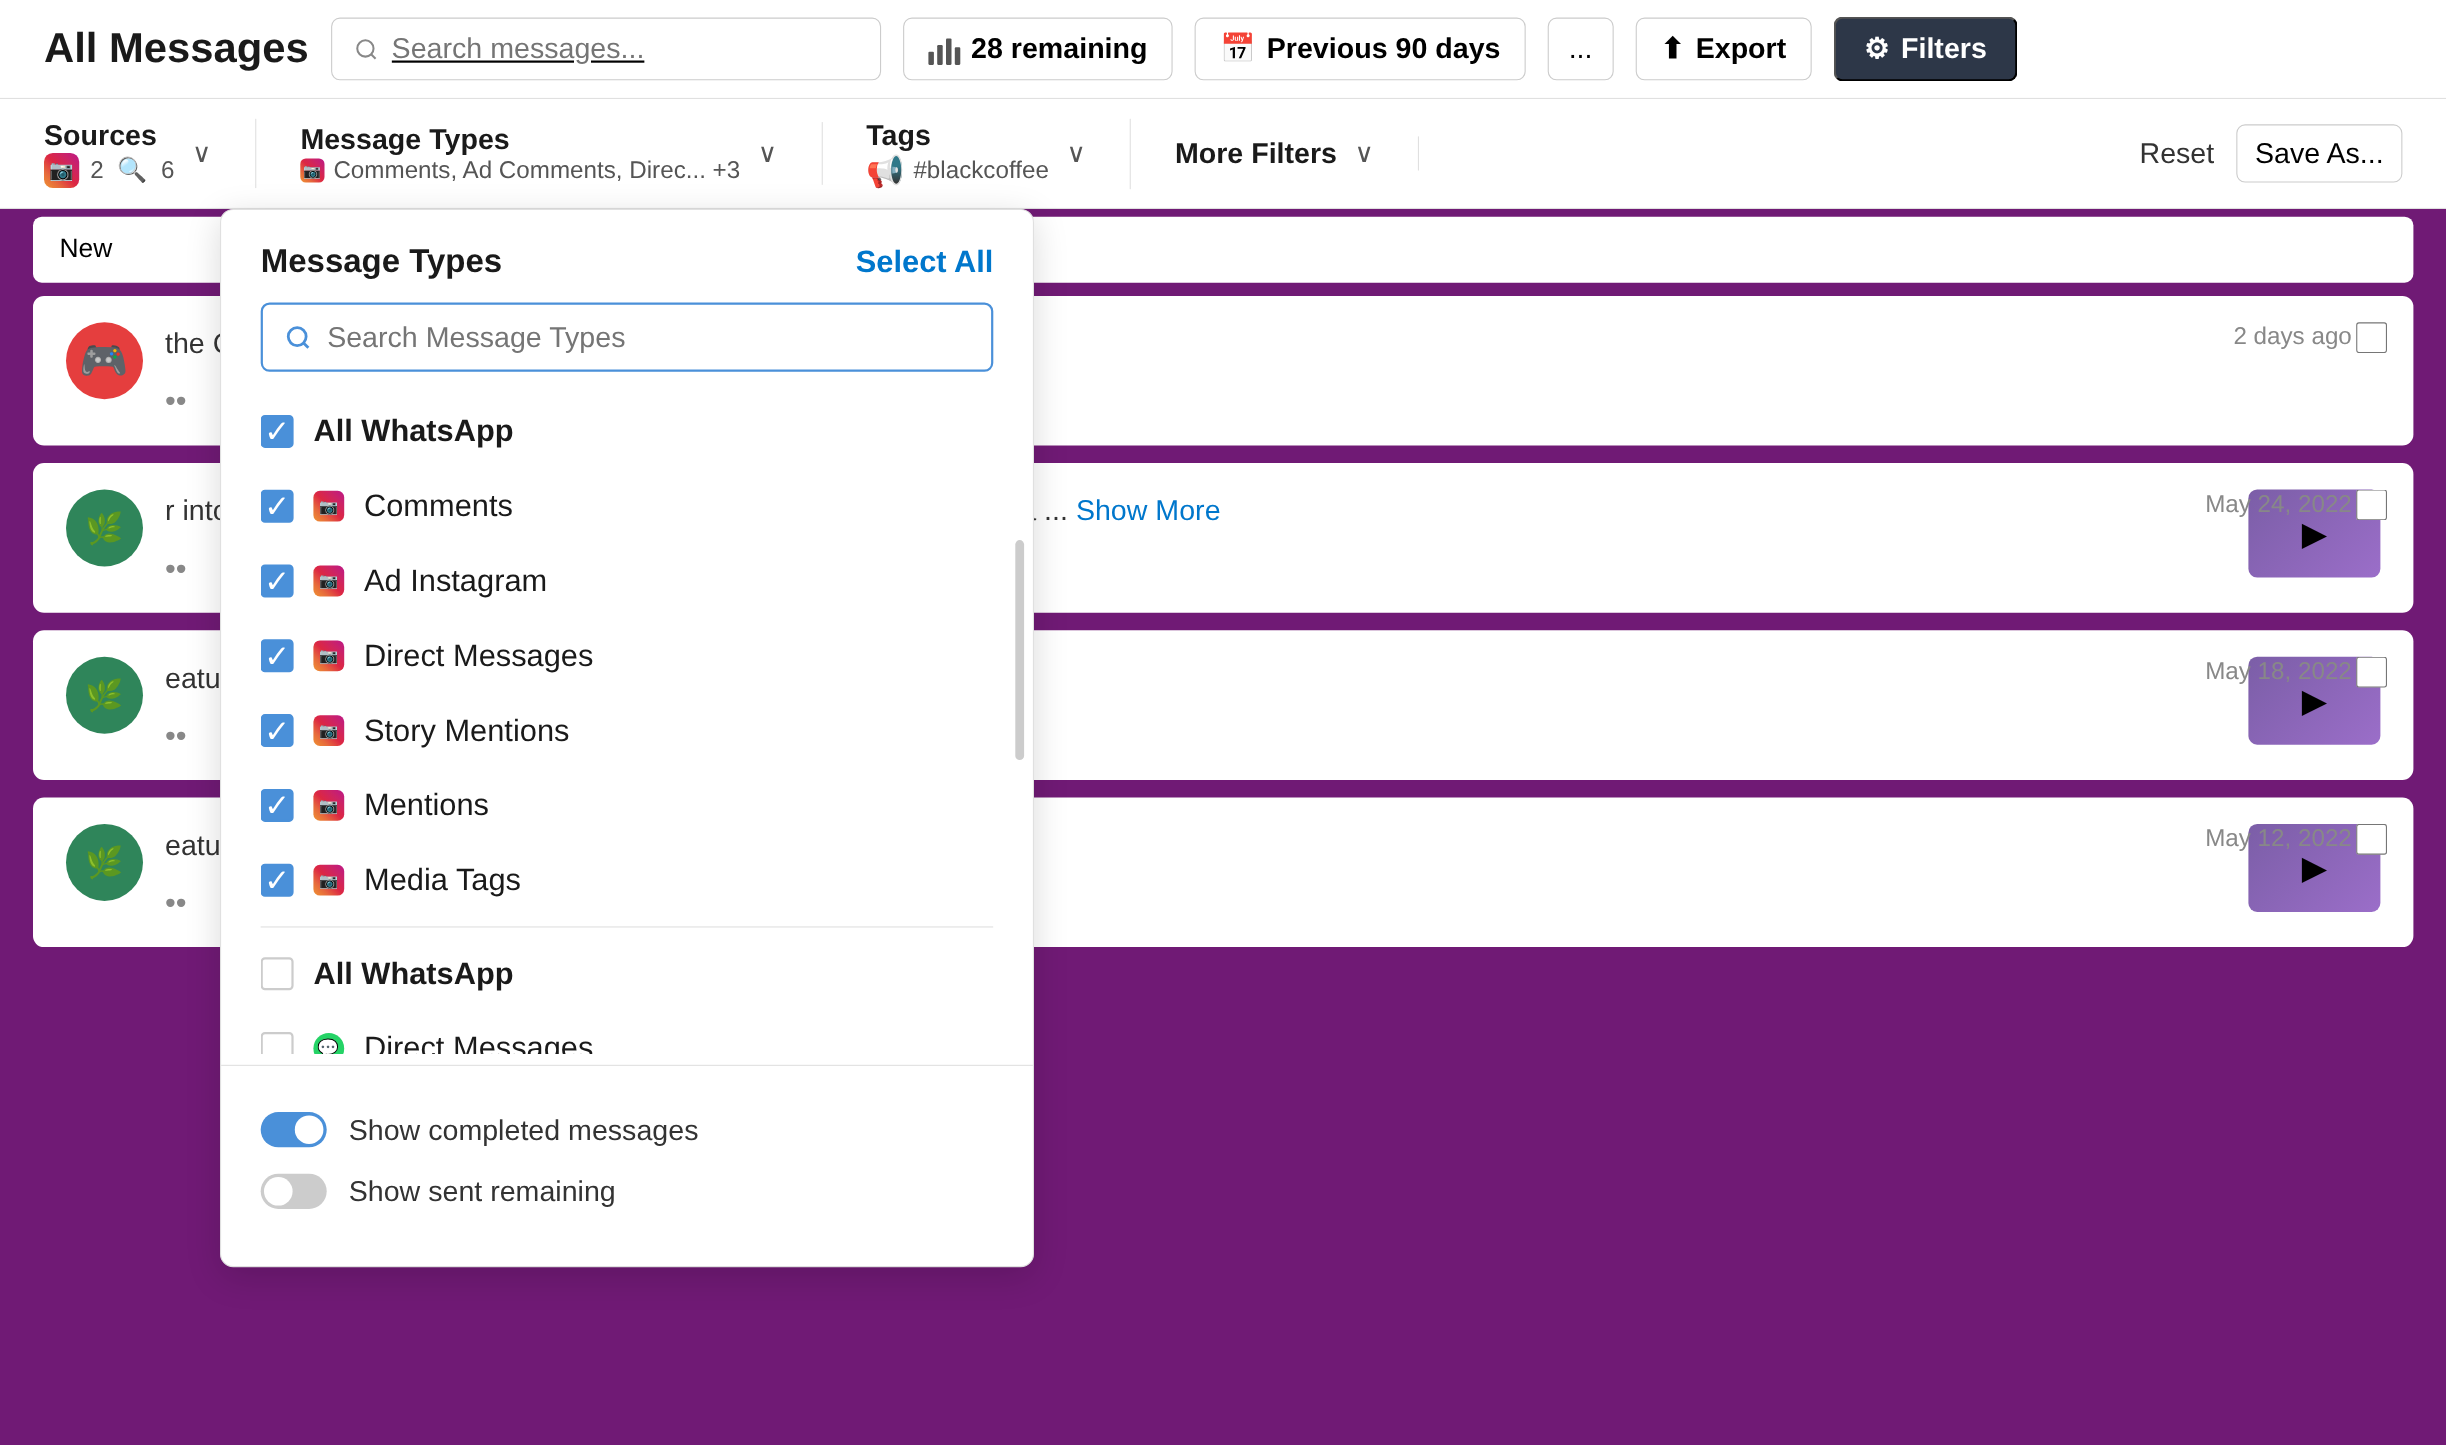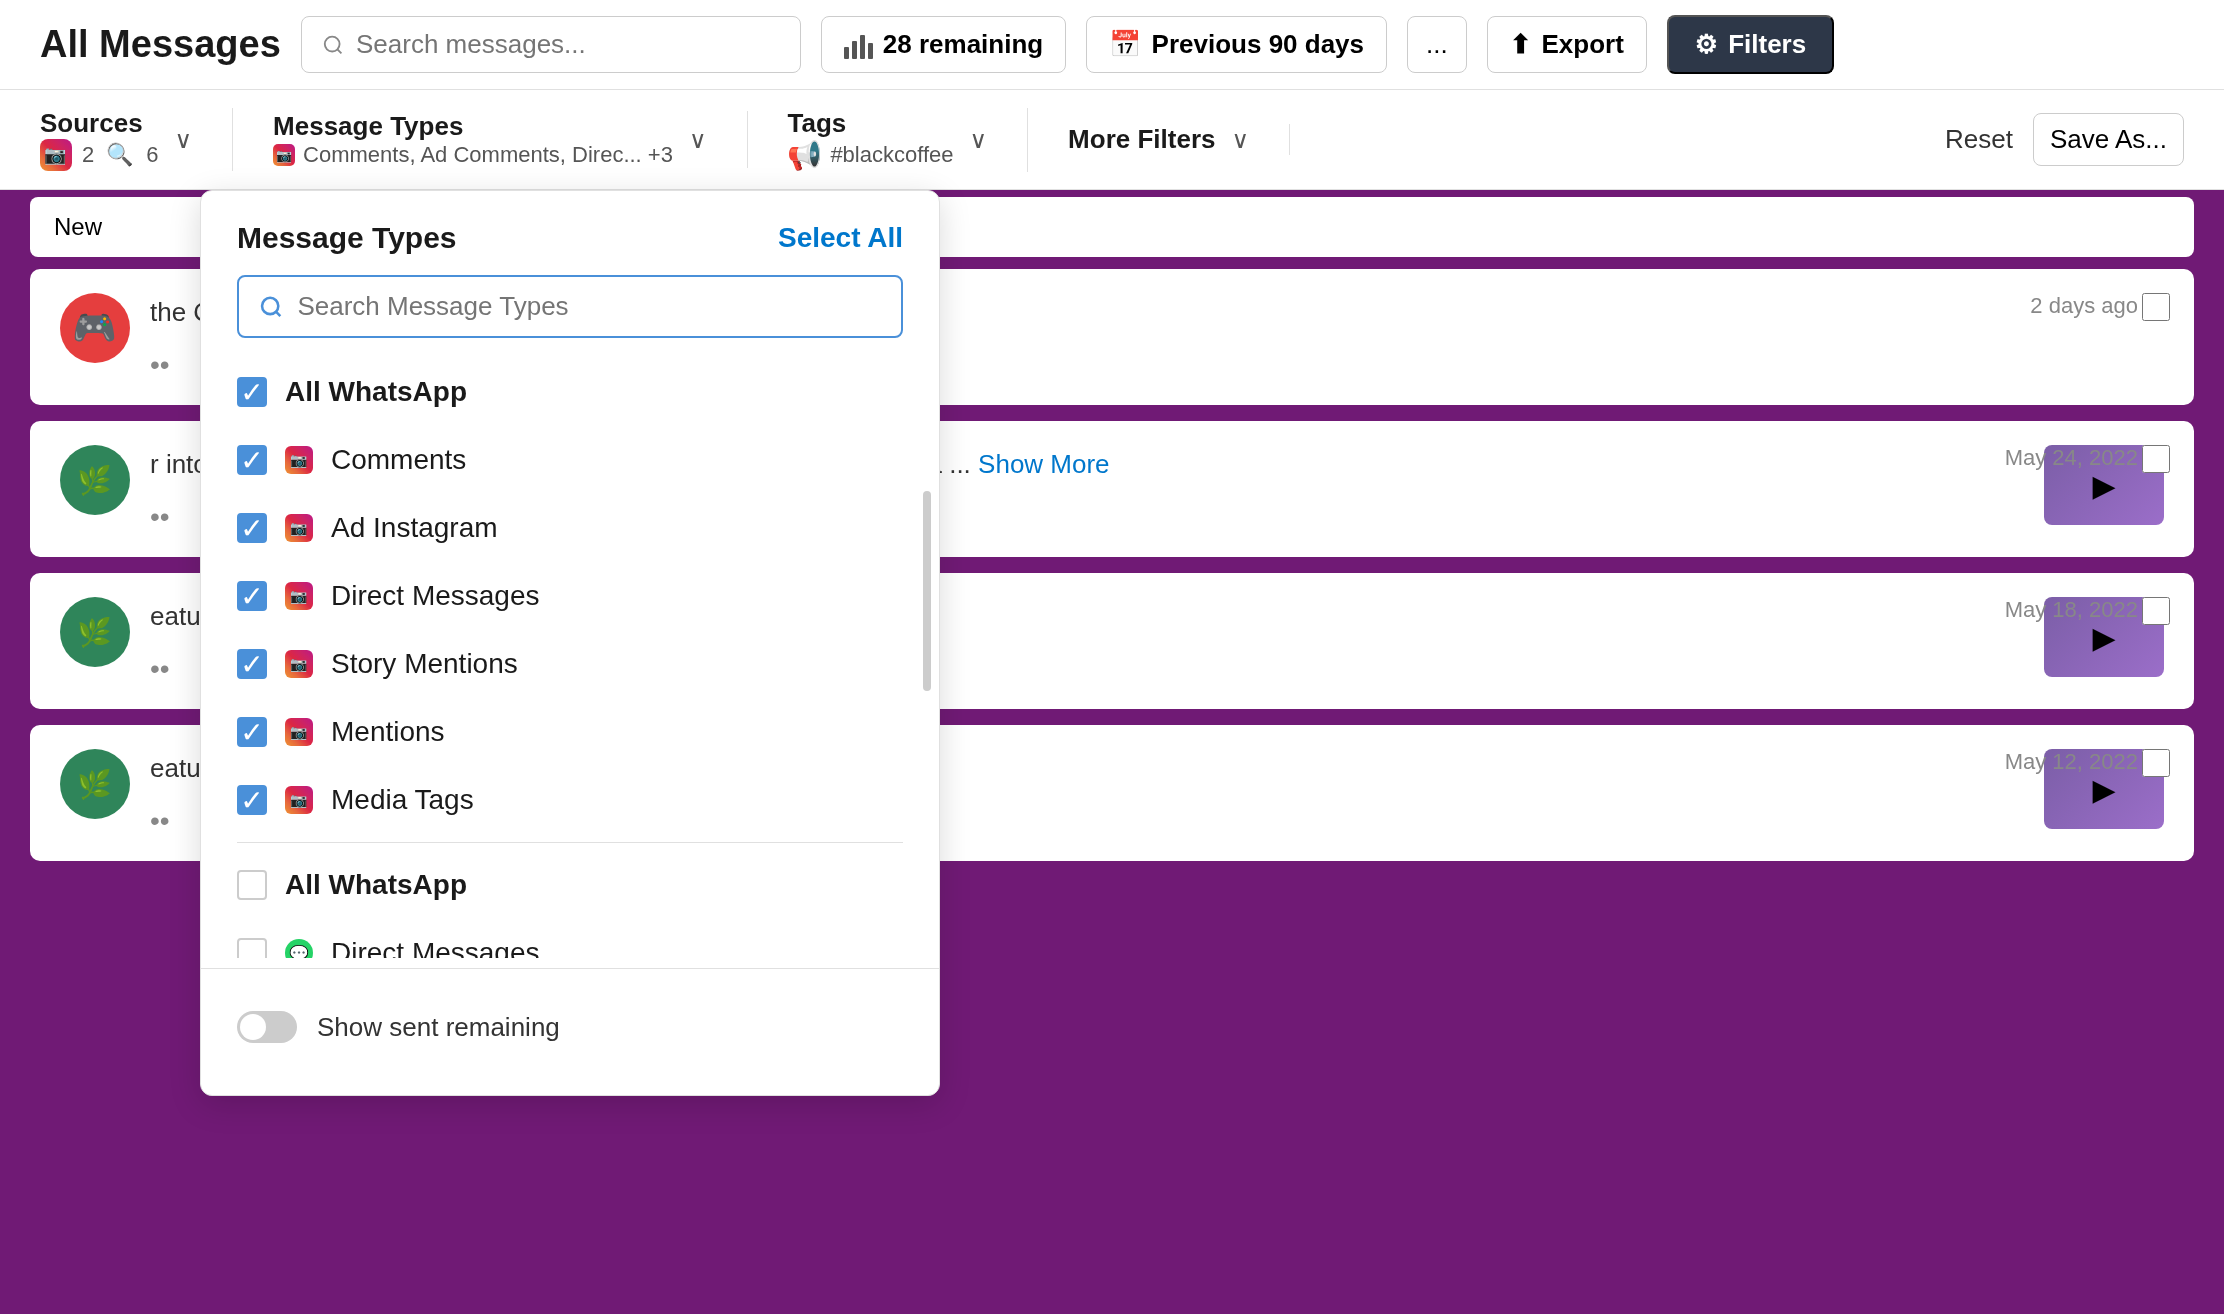--- a/index.html
+++ b/index.html
@@ -24,20 +24,21 @@
     .search-bar {
       flex: 1;
       max-width: 500px;
       display: flex;
       align-items: center;
       border: 1.5px solid #ccc;
       border-radius: 8px;
       padding: 12px 20px;
       gap: 12px;
       background: #fff;
+      text-decoration: underline;
     }
     .search-bar input {
       border: none;
       outline: none;
       font-size: 26px;
       color: #888;
       width: 100%;
     }
     .remaining-btn {
       display: flex;
@@ -659,20 +660,26 @@
       <div class="dropdown-item">
         <div class="checkbox unchecked"></div>
         <span style="width:28px;height:28px;background:#25D366;border-radius:50%;display:inline-flex;align-items:center;justify-content:center;font-size:16px;color:white;flex-shrink:0;">💬</span>
         <span class="item-label">Direct Messages</span>
       </div>
 
     </div>
 
     <div class="dropdown-footer">
       <div class="toggle-row">
+        <div class="toggle on">
+          <div class="toggle-knob"></div>
+        </div>
+        <span class="toggle-label">Show completed messages</span>
+      </div>
+      <div class="toggle-row">
         <div class="toggle off">
           <div class="toggle-knob"></div>
         </div>
         <span class="toggle-label">Show sent remaining</span>
       </div>
     </div>
 
     <div class="scrollbar-indicator"></div>
   </div>
 

